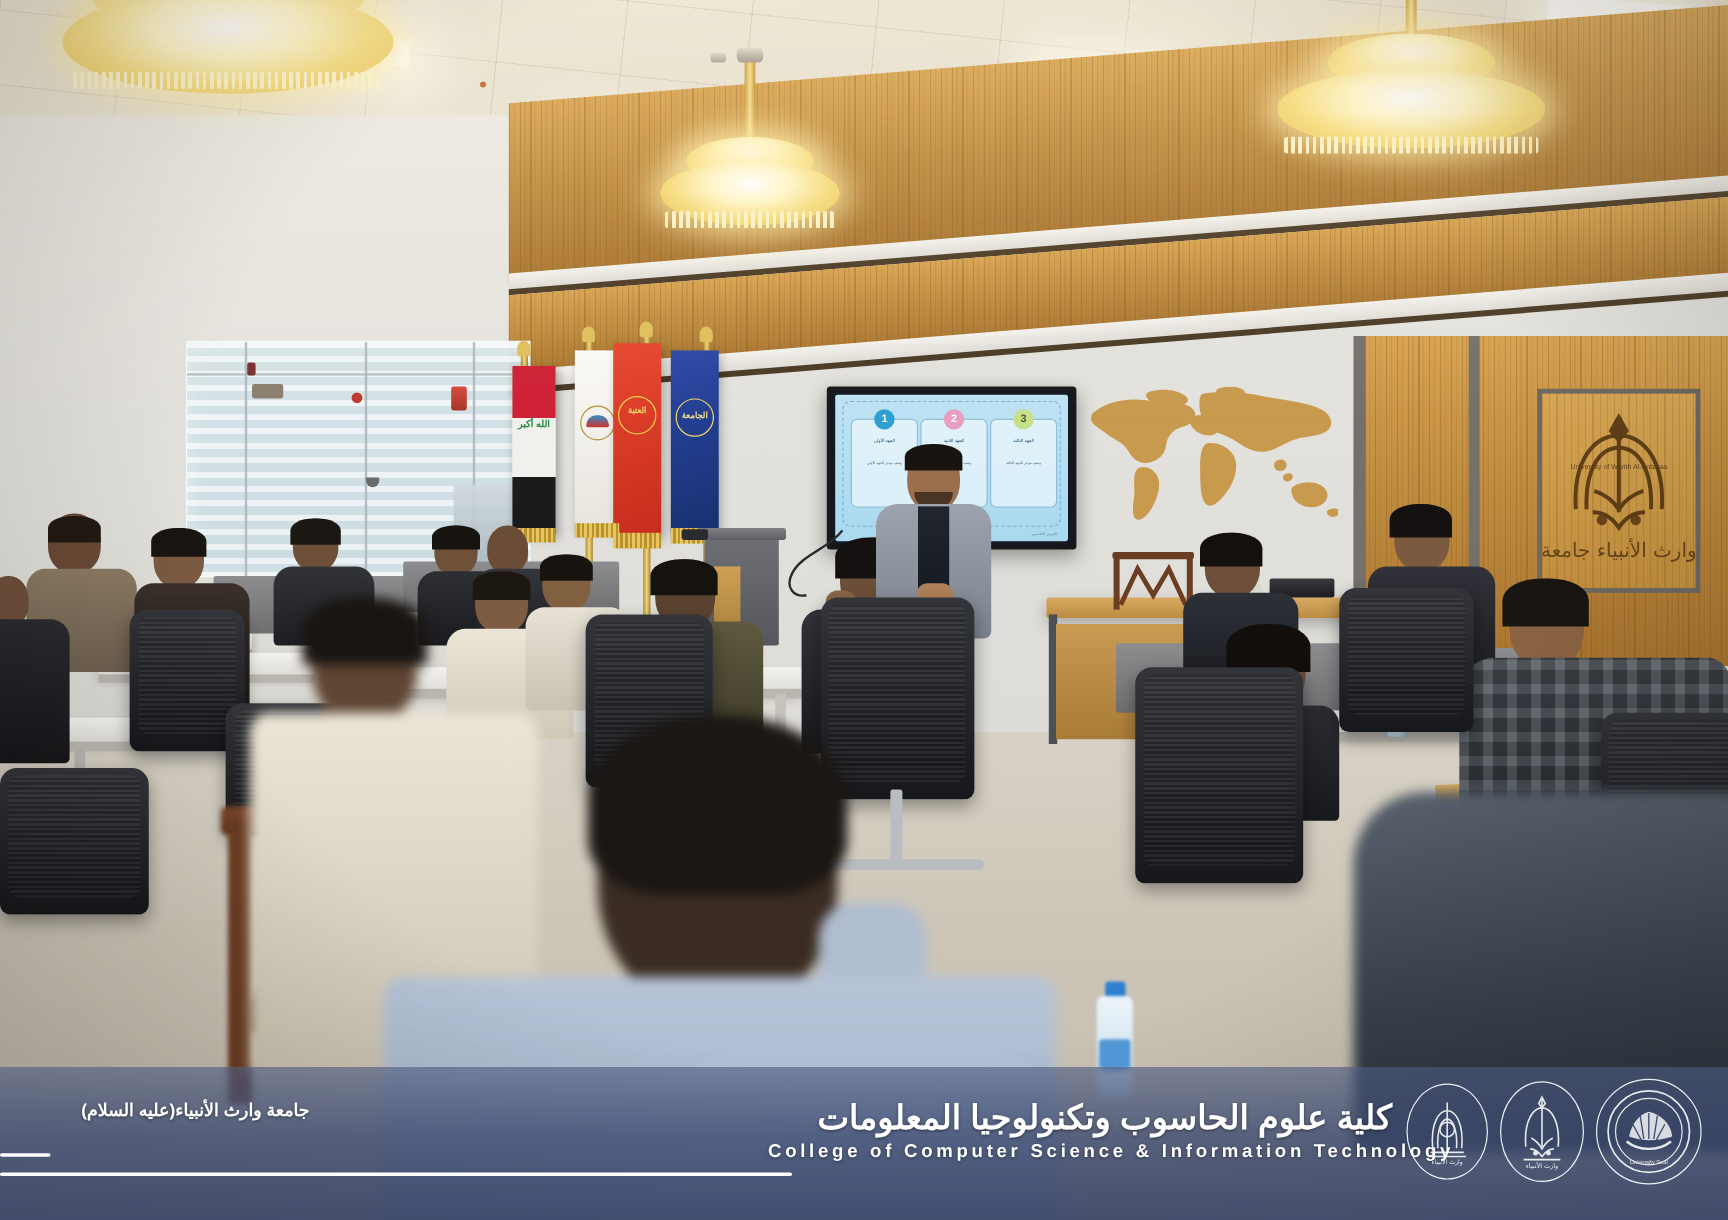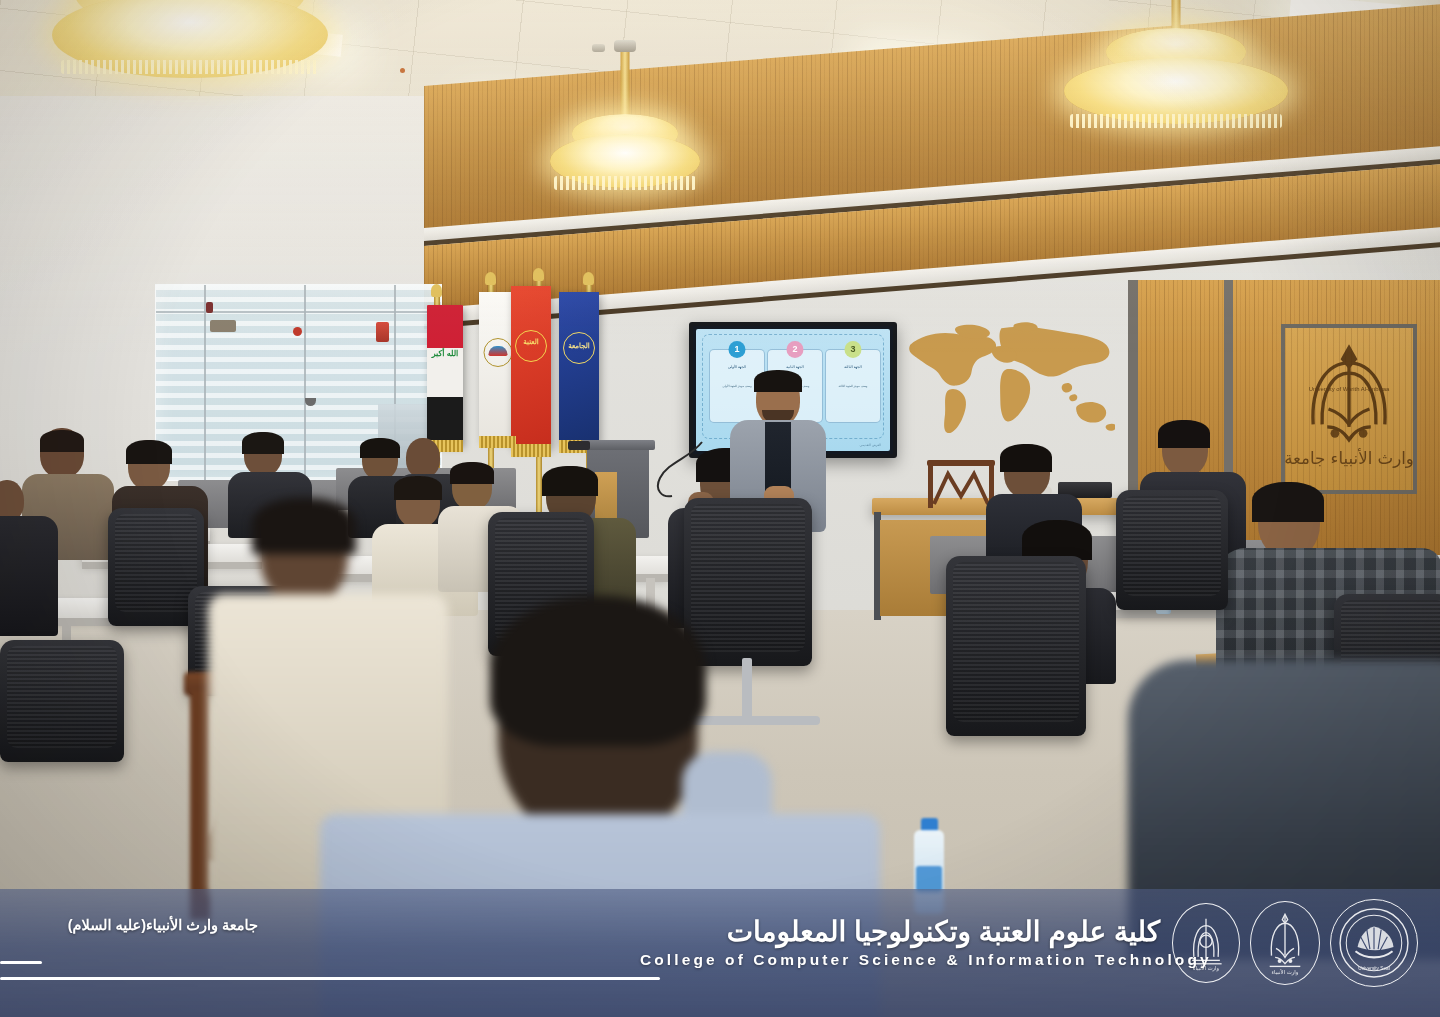--- a/index.html
+++ b/index.html
@@ -522,21 +522,21 @@
 
   <div class="warm"></div>
   <div class="vignette"></div>
 
   <div class="footer">
     <div class="rule" style="left:0px;top:72px;width:42px;"></div>
     <div class="ftxt ar-left" style="left:8px;top:28px;width:250px;text-align:right;">جامعة وارث الأنبياء(عليه السلام)</div>
 
     <div class="rule" style="left:0px;top:88px;width:660px;"></div>
 
-    <div class="ftxt ar-main" style="left:640px;top:26px;width:520px;text-align:right;">كلية علوم العتبة وتكنولوجيا المعلومات</div>
+    <div class="ftxt ar-main" style="left:640px;top:26px;width:520px;text-align:right;">كلية علوم الحاسوب وتكنولوجيا المعلومات</div>
     <div class="ftxt en-main" style="left:640px;top:62px;width:520px;text-align:center;white-space:nowrap;">College of Computer Science &amp; Information Technology</div>
 
     <div class="seal" style="left:1172px;top:14px;width:66px;height:78px;">
       <svg viewBox="0 0 60 72" width="52" height="64">
         <g fill="none" stroke="#ffffff" stroke-width="1.5">
           <path d="M30 8 L30 54"></path>
           <path d="M16 52 C14 28 22 16 30 16 C38 16 46 28 44 52"></path>
           <path d="M21 52 C20 33 25 24 30 24 C35 24 40 33 39 52"></path>
           <circle cx="30" cy="34" r="7"></circle>
           <path d="M14 56 L46 56"></path>

